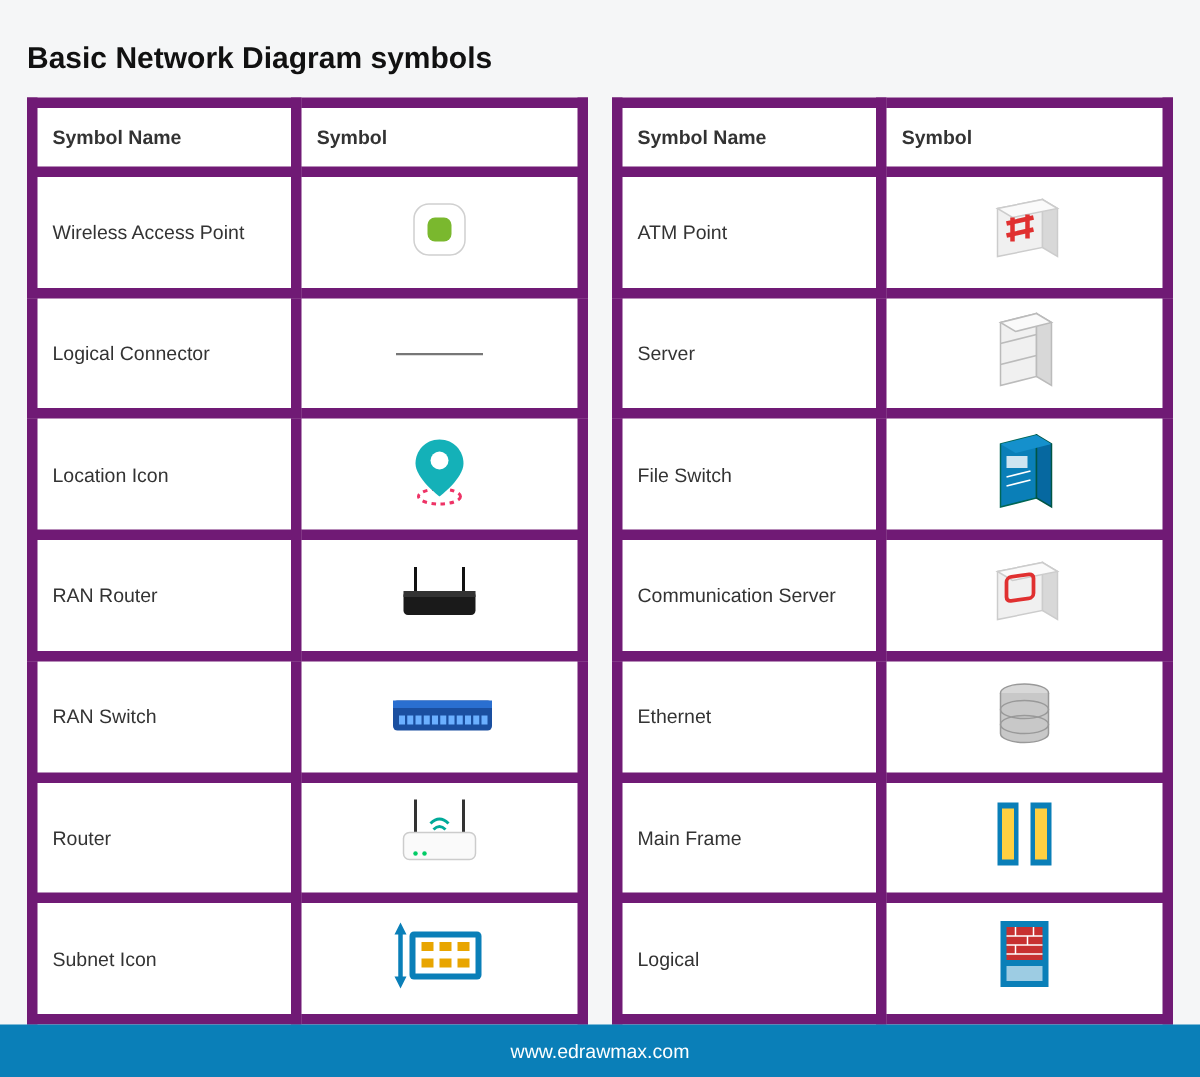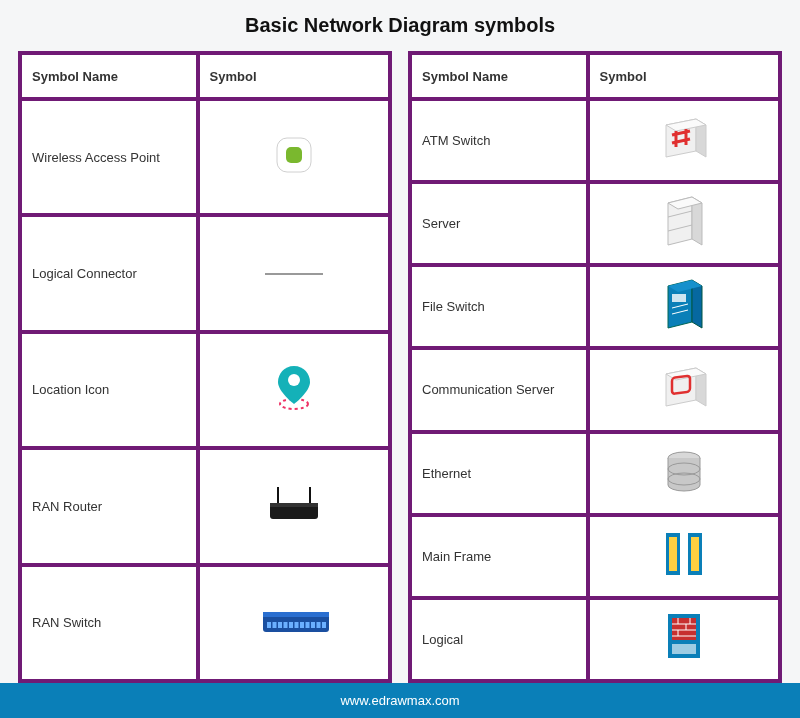--- a/index.html
+++ b/index.html
@@ -5,39 +5,39 @@
   * { box-sizing: border-box; margin: 0; padding: 0; }
   body {
     font-family: Arial, Helvetica, sans-serif;
     background: #f5f6f7;
     width: 800px;
     height: 718px;
     display: flex;
     flex-direction: column;
   }
   .title {
-    text-align: center;
     font-weight: 700;
     font-size: 20px;
-    padding: 14px 0 14px;
+    padding: 28px 0 14px;
     color: #111;
+    margin-left: 18px;
   }
   .tables {
     display: flex;
     gap: 16px;
     padding: 0 18px;
     flex: 1;
   }
   table {
     border-collapse: collapse;
     width: 50%;
     background: #fff;
   }
   th, td {
-    border: 4px solid #701a75;
+    border: 7px solid #701a75;
     font-size: 13px;
     color: #333;
     text-align: left;
     vertical-align: middle;
   }
   th {
     font-weight: 700;
     padding: 12px 10px;
     height: 46px;
   }
@@ -134,33 +134,67 @@
                   <rect x="35.5" y="16" width="4" height="6"></rect>
                   <rect x="41" y="16" width="4" height="6"></rect>
                   <rect x="46.5" y="16" width="4" height="6"></rect>
                   <rect x="52" y="16" width="4" height="6"></rect>
                   <rect x="57.5" y="16" width="4" height="6"></rect>
                   <rect x="63" y="16" width="4" height="6"></rect>
                 </g>
               </svg>
             </span></td>
         </tr>
+        <tr>
+          <td class="name">Router</td>
+          <td class="sym"><span class="icon-box">
+              <svg width="64" height="50">
+                <line x1="16" y1="2" x2="16" y2="24" stroke="#333" stroke-width="2"></line>
+                <line x1="48" y1="2" x2="48" y2="24" stroke="#333" stroke-width="2"></line>
+                <path d="M26 18 Q32 12 38 18" fill="none" stroke="#0a9" stroke-width="2"></path>
+                <path d="M28 22 Q32 18 36 22" fill="none" stroke="#0a9" stroke-width="2"></path>
+                <rect x="8" y="24" width="48" height="18" rx="4" fill="#fafafa" stroke="#ccc"></rect>
+                <circle cx="16" cy="38" r="1.5" fill="#0c6"></circle>
+                <circle cx="22" cy="38" r="1.5" fill="#0c6"></circle>
+              </svg>
+            </span></td>
+        </tr>
+        <tr>
+          <td class="name">Subnet Icon</td>
+          <td class="sym"><span class="icon-box">
+              <svg width="68" height="48">
+                <line x1="8" y1="6" x2="8" y2="42" stroke="#0a7fb8" stroke-width="3"></line>
+                <polygon points="8,2 4,10 12,10" fill="#0a7fb8"></polygon>
+                <polygon points="8,46 4,38 12,38" fill="#0a7fb8"></polygon>
+                <rect x="14" y="8" width="48" height="32" rx="3" fill="#0a7fb8"></rect>
+                <rect x="18" y="12" width="40" height="24" fill="#fff"></rect>
+                <g fill="#e8a500">
+                  <rect x="22" y="15" width="8" height="6"></rect>
+                  <rect x="34" y="15" width="8" height="6"></rect>
+                  <rect x="46" y="15" width="8" height="6"></rect>
+                  <rect x="22" y="26" width="8" height="6"></rect>
+                  <rect x="34" y="26" width="8" height="6"></rect>
+                  <rect x="46" y="26" width="8" height="6"></rect>
+                </g>
+              </svg>
+            </span></td>
+        </tr>
       </tbody>
   </table>
 
   <table>
     <thead>
       <tr>
         <th>Symbol Name</th>
         <th>Symbol</th>
       </tr>
     </thead>
     <tbody class="right" id="right-body">
         <tr>
-          <td class="name">ATM Switch</td>
+          <td class="name">ATM Point</td>
           <td class="sym"><span class="icon-box">
               <svg width="52" height="50">
                 <polygon points="8,12 38,6 38,38 8,44" fill="#f0f0f0" stroke="#ccc"></polygon>
                 <polygon points="38,6 48,12 48,44 38,38" fill="#d8d8d8" stroke="#ccc"></polygon>
                 <polygon points="8,12 38,6 48,12 18,18" fill="#fafafa" stroke="#ccc"></polygon>
                 <path d="M14 22 L32 18 M14 30 L32 26 M18 18 L18 34 M28 16 L28 32" stroke="#e03030" stroke-width="3" fill="none"></path>
               </svg>
             </span></td>
         </tr>
         <tr>

